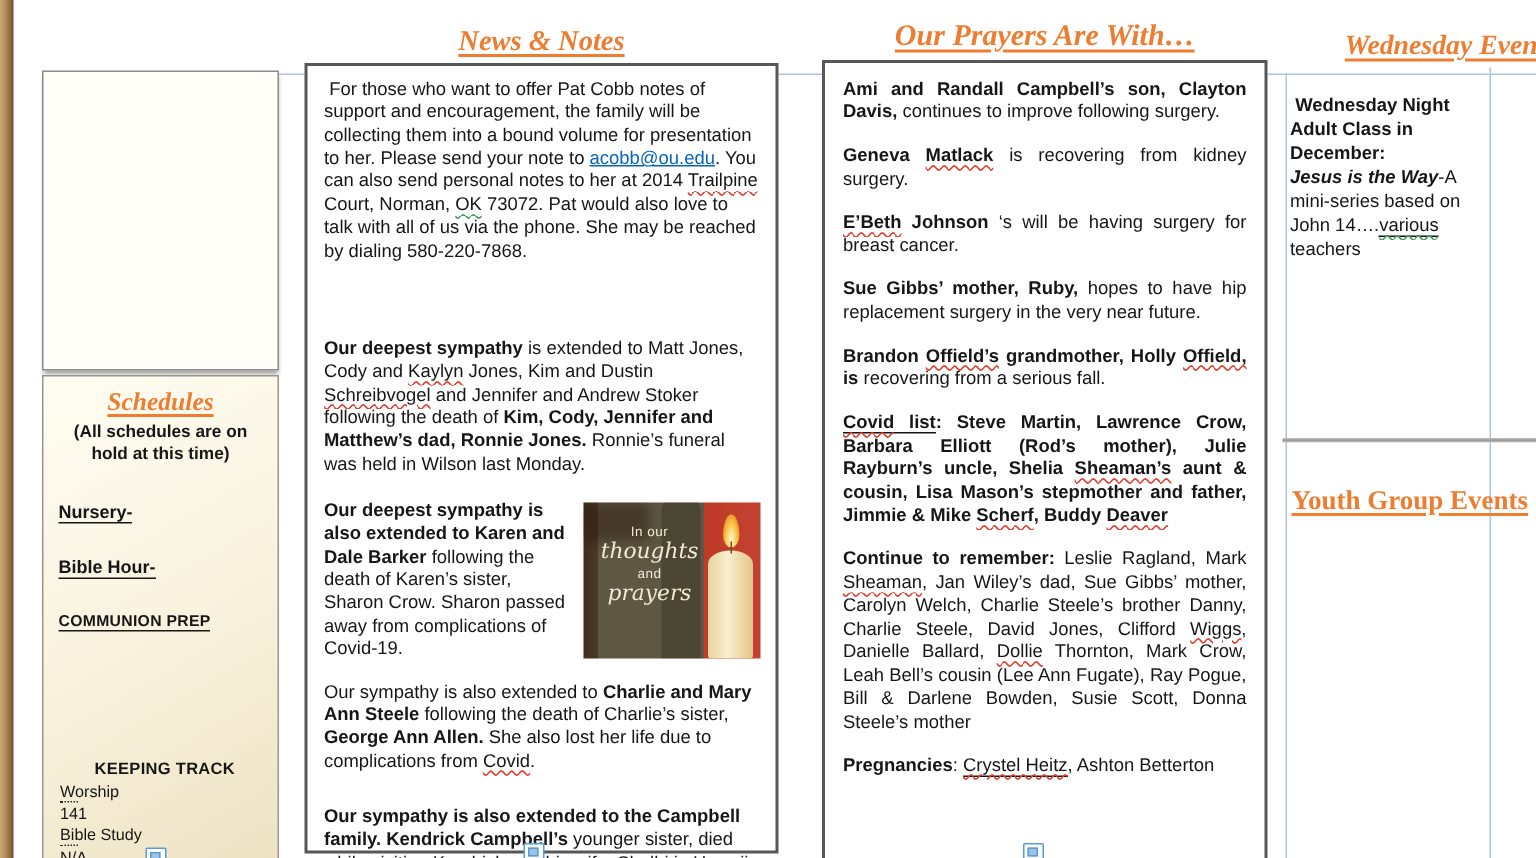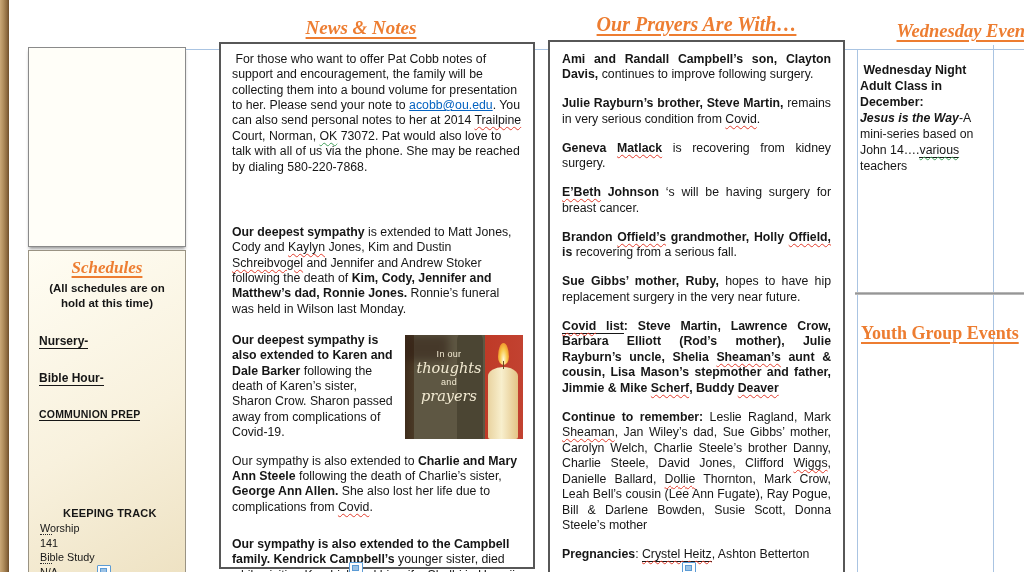--- a/index.html
+++ b/index.html
@@ -41,21 +41,21 @@
   .sched-item .ul { border-bottom:1.5px solid #161616; }
   .sched-item.small { font-size:10.5px; letter-spacing:.2px; }
   .keeping-track { position:absolute; left:10px; right:7px; top:256px; }
   .kt-title { font-weight:bold; font-size:11px; letter-spacing:.2px;margin-left:24px; }
   .kt-row { display:flex; align-items:baseline; font-size:10.8px; margin-top:2.6px;flex-direction:column; }
   .kt-row:first-of-type { margin-top:15px; }
   .kt-leader { flex:1; border-bottom:1.7px dotted #2a2a2a; margin:0 1px 2px 1px; min-width:12px; }
 
   
   .news-box { position:absolute; z-index:2; left:203px; top:42px; width:316px; height:527px;
-    background:#fff; border:2px solid #575757; padding:8px 10px 0 11px; font-size:12.3px; line-height:1.25;margin-left:16px; }
+    background:#fff; border:2px solid #575757; padding:8px 10px 0 11px; font-size:12.3px; line-height:1.25; }
   .prayers-box { position:absolute; z-index:2; left:548px; top:40px; width:297px; height:536px;
     background:#fff; border:2px solid #575757; padding:10px 12px 0 12px; font-size:12.3px; line-height:1.26;
     text-align:justify; }
   .para { margin:0; }
   .pre { white-space:pre-wrap; }
   .news-box .p1 { margin-bottom:50px; }
   .news-box .p2 { margin-bottom:16px; }
   .news-box .p3 { margin-bottom:13px; }
   .news-box .p4 { margin-bottom:22px; }
   .prayers-box .para { margin-bottom:13.5px; }
@@ -155,25 +155,24 @@
       <div class="candle-wick"></div>
     </div>
     <p class="para p3"><span class="b">Our deepest sympathy is also extended to Karen and Dale Barker</span><span> following the death of Karen’s sister, Sharon Crow. Sharon passed away from complications of Covid-19.</span></p>
     <p class="para p4"><span>Our sympathy is also extended to </span><span class="b">Charlie and Mary Ann Steele</span><span> following the death of Charlie’s sister, </span><span class="b">George Ann Allen.</span><span> She also lost her life due to complications from </span><span class="wavy-red">Covid</span><span>.</span></p>
     <p class="para p5"><span class="b">Our sympathy is also extended to the Campbell family. Kendrick Campbell’s</span><span> younger sister, died while visiting Kendrick and his wife, </span><span class="wavy-red">Shelbi</span><span> in Hawaii where Kendrick is stationed.</span></p>
   </div>
 
   <div class="sec-title prayers-title">Our Prayers Are With…</div>
   <div class="prayers-box">
     <p class="para"><span class="b">Ami and Randall Campbell’s son, Clayton Davis,</span><span> continues to improve following surgery.</span></p>
-    <p class="para"><span class="b">Julie Rayburn’s brother, Steve Martin,</span><span> remains in very serious condition from </span><span class="wavy-red">Covid</span><span>.</span></p>
     <p class="para"><span class="b">Geneva </span><span class="b wavy-red">Matlack</span><span> is recovering from kidney surgery.</span></p>
     <p class="para"><span class="b wavy-red">E’Beth</span><span class="b"> Johnson</span><span> ‘s will be having surgery for breast cancer.</span></p>
+    <p class="para"><span class="b">Sue Gibbs’ mother, Ruby,</span><span> hopes to have hip replacement surgery in the very near future.</span></p>
     <p class="para"><span class="b">Brandon </span><span class="b wavy-red">Offield’s</span><span class="b"> grandmother, Holly </span><span class="b wavy-red">Offield,</span><span class="b"> is</span><span> recovering from a serious fall.</span></p>
-    <p class="para"><span class="b">Sue Gibbs’ mother, Ruby,</span><span> hopes to have hip replacement surgery in the very near future.</span></p>
     <p class="para"><span class="b u wavy-red">Covid</span><span class="b u"> list</span><span class="b">: Steve Martin, Lawrence Crow, Barbara Elliott (Rod’s mother), Julie Rayburn’s uncle, Shelia </span><span class="b wavy-red">Sheaman’s</span><span class="b"> aunt &amp; cousin, Lisa Mason’s stepmother and father, Jimmie &amp; Mike </span><span class="b wavy-red">Scherf</span><span class="b">, Buddy </span><span class="b wavy-red">Deaver</span></p>
     <p class="para"><span class="b">Continue to remember:</span><span> Leslie Ragland, Mark </span><span class="wavy-red">Sheaman</span><span>, Jan Wiley’s dad, Sue Gibbs’ mother, Carolyn Welch, Charlie Steele’s brother Danny, Charlie Steele, David Jones, Clifford </span><span class="wavy-red">Wiggs</span><span>, Danielle Ballard, </span><span class="wavy-red">Dollie</span><span> Thornton, Mark Crow, Leah Bell’s cousin (Lee Ann Fugate), Ray Pogue, Bill &amp; Darlene Bowden, Susie Scott, Donna Steele’s mother</span></p>
     <p class="para"><span class="b">Pregnancies</span><span>: </span><span class="u wavy-red">Crystel Heitz</span><span>, Ashton Betterton</span></p>
 
   </div>
 
   <div class="sec-title wednesday-title">Wednesday Events</div>
   <div class="wednesday-text">
     <div class="line pre"><span class="b"> Wednesday Night Adult Class in December:</span></div>
     <div class="line"><span class="b i">Jesus is the Way</span><span>-A mini-series based on John 14….</span><span class="u wavy-green">various</span><span> teachers</span></div>

